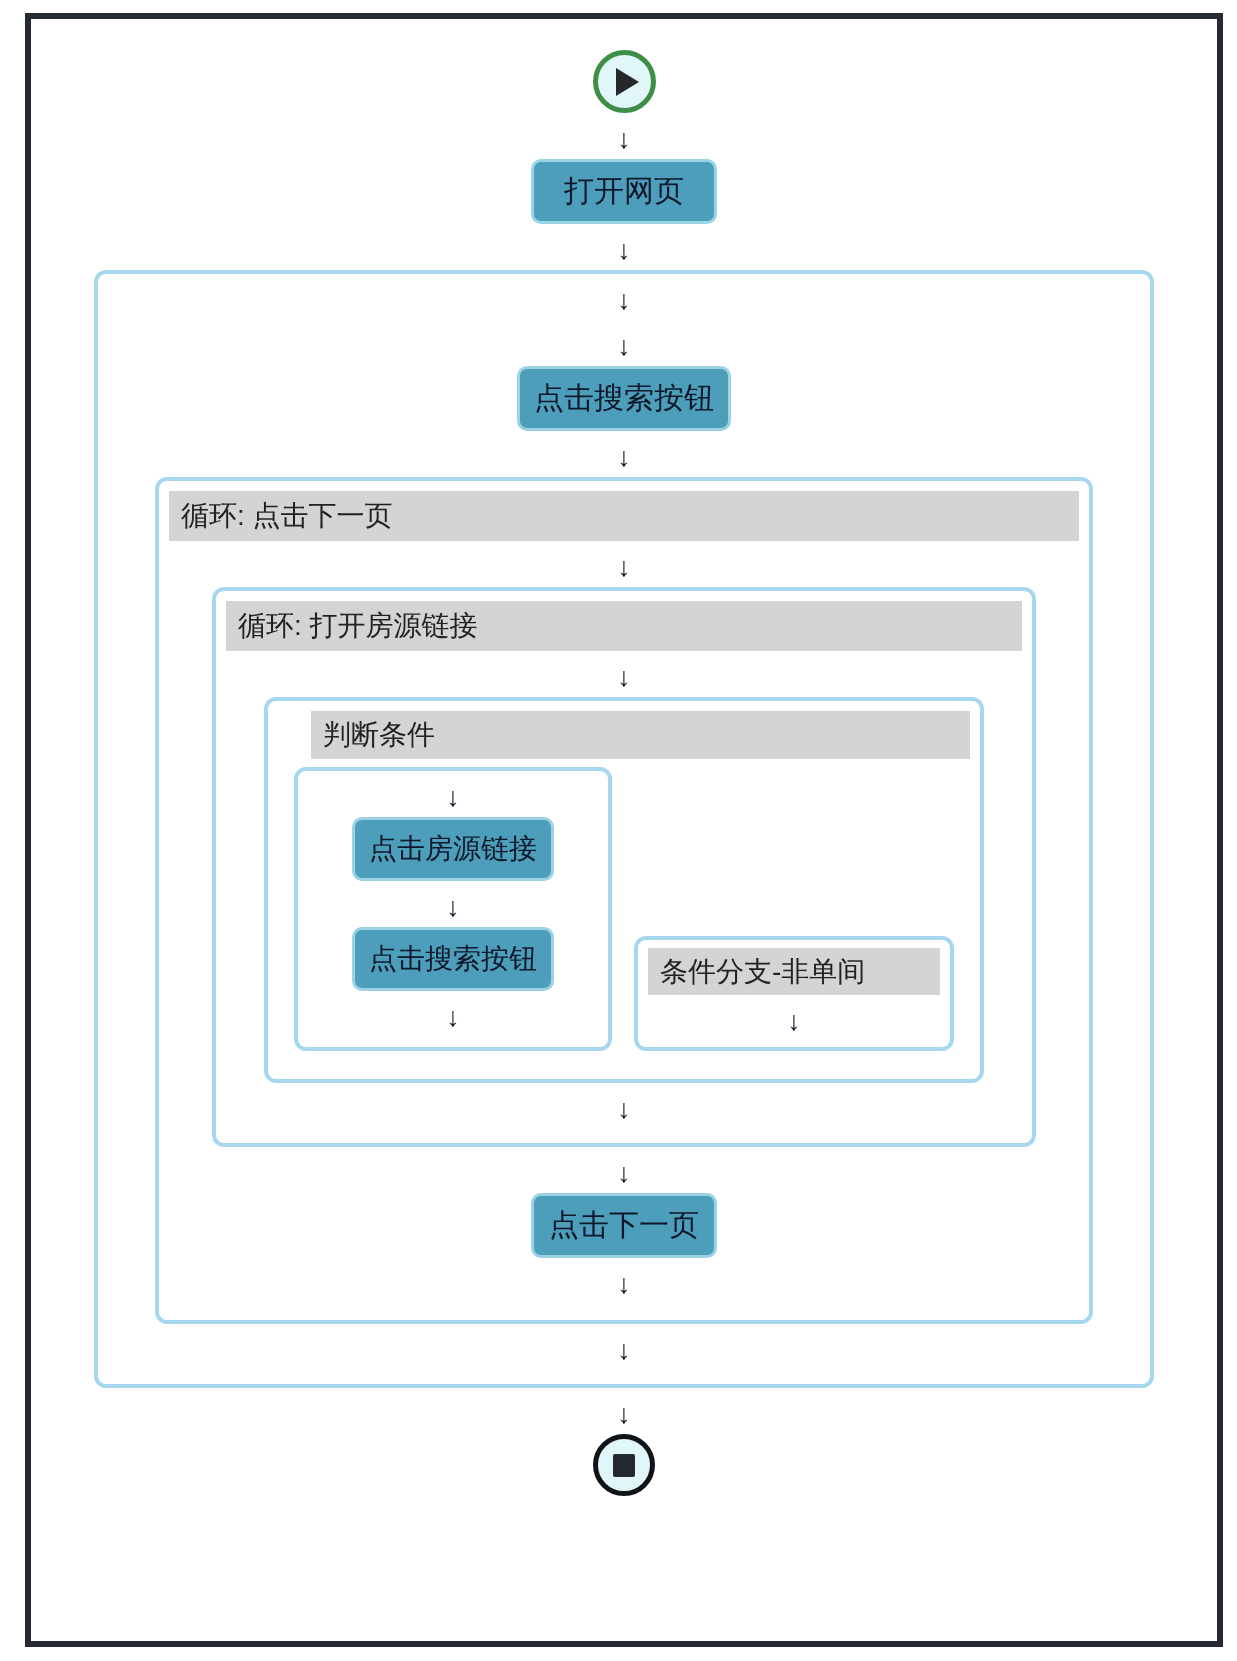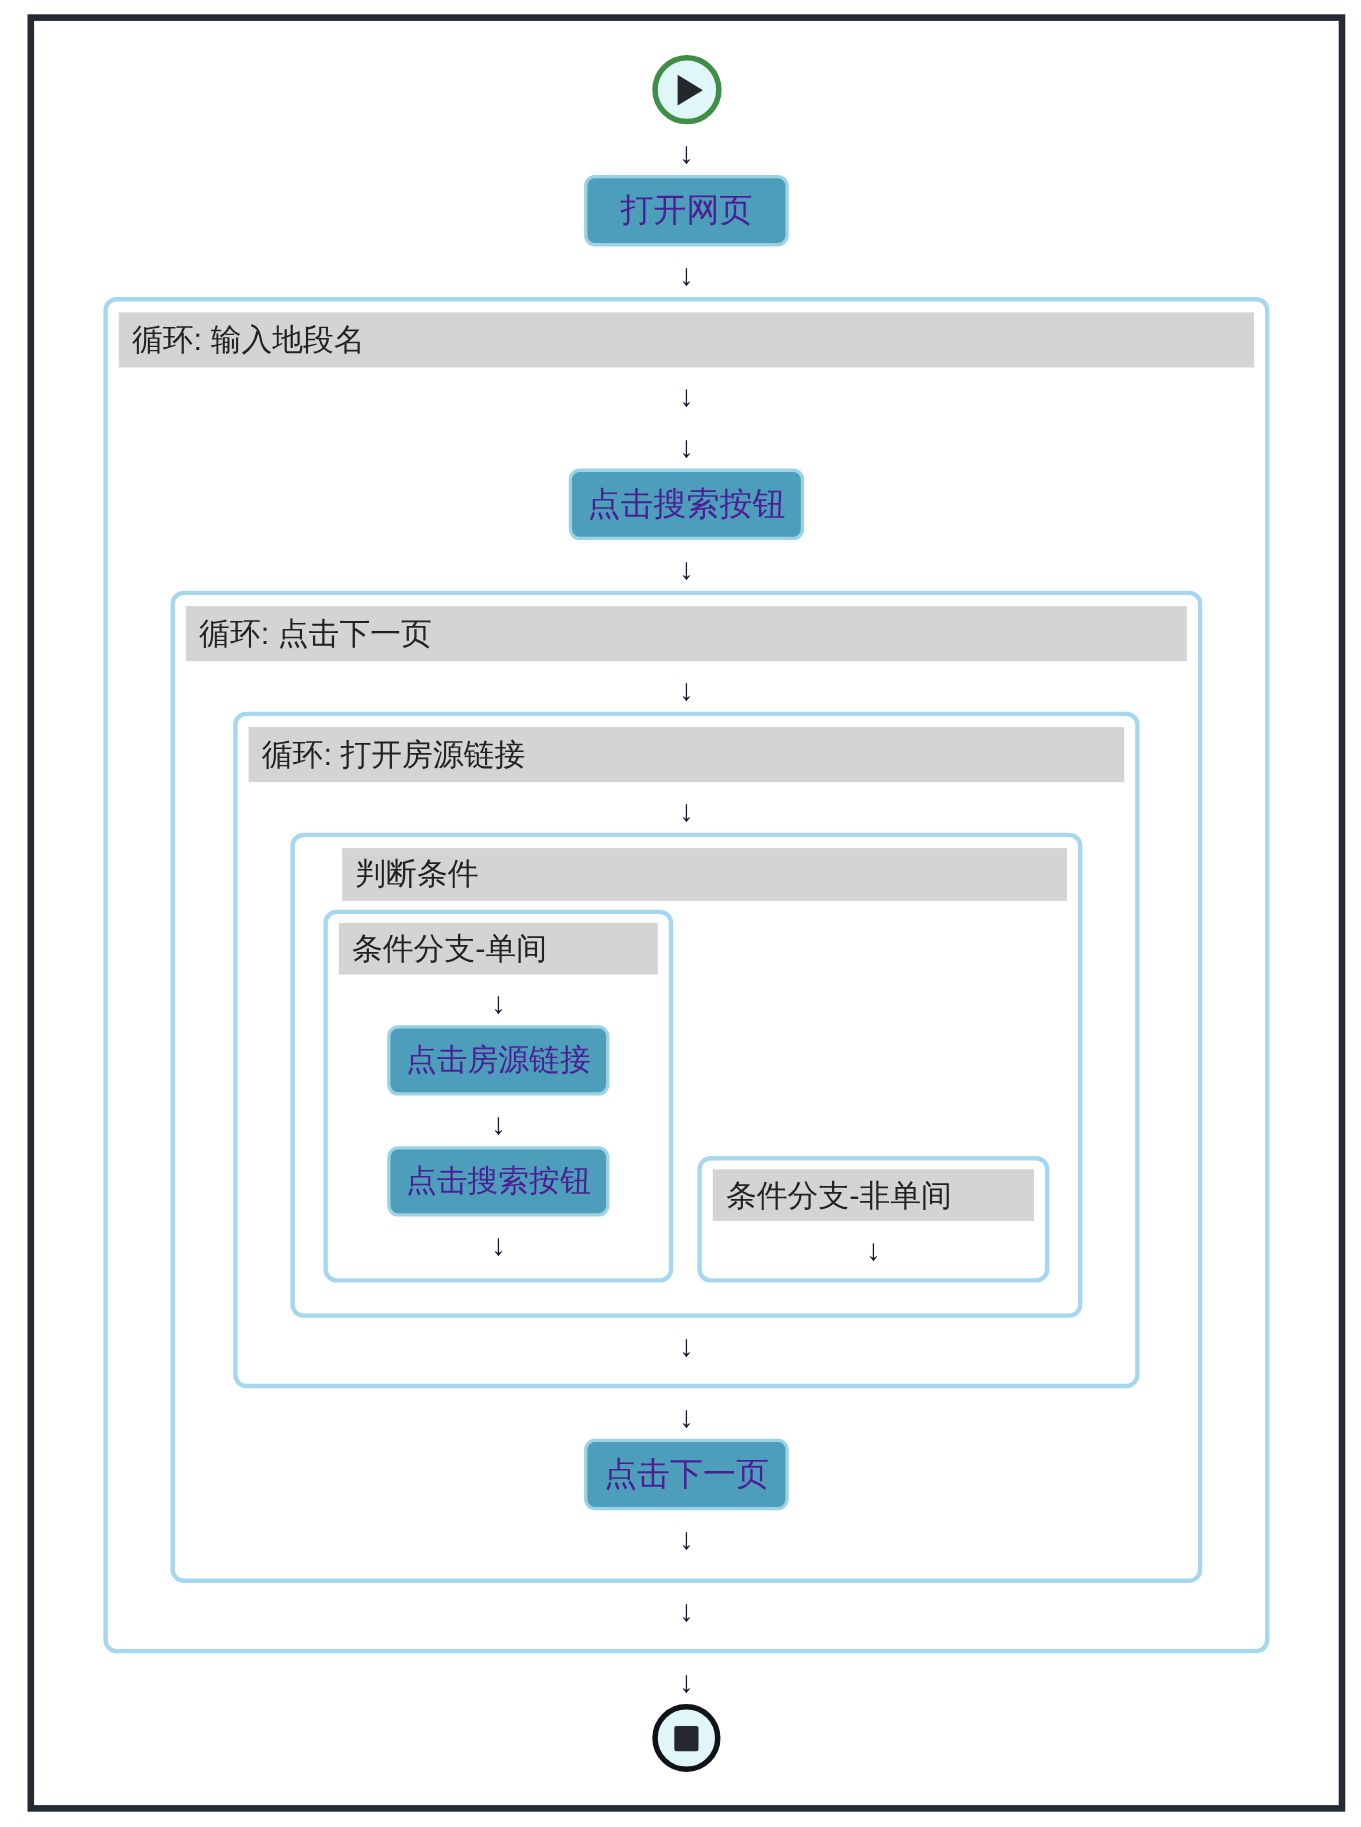--- a/index.html
+++ b/index.html
@@ -27,21 +27,21 @@
   }
 
   
   .btn {
     flex: none;
     min-width: 186px; height: 65px;
     padding: 0 14px;
     background: #4d9eba;
     border: 3px solid #9bd2e6;
     border-radius: 10px;
-    color: #4c1d95; font-size: 30px;
+    color: #0f172a; font-size: 30px;
     display: flex; align-items: center; justify-content: center;
     white-space: nowrap;
   }
   .btn.small { min-width: 186px; height: 64px; font-size: 28px; }
 
   
   .box {
     flex: none;
     border: 4px solid #a6d7ef;
     border-radius: 12px;
@@ -118,21 +118,20 @@
       <div class="play-tri"></div>
     </div>
 
     <div class="arrow">↓</div>
 
     <div class="btn">打开网页</div>
 
     <div class="arrow">↓</div>
 
     <div class="box loop-1">
-      <div class="hdr">循环: 输入地段名</div>
 
       <div class="arrow">↓</div>
 
 
       <div class="arrow">↓</div>
 
       <div class="btn">点击搜索按钮</div>
 
       <div class="arrow">↓</div>
 
@@ -145,21 +144,20 @@
           <div class="hdr">循环: 打开房源链接</div>
 
           <div class="arrow">↓</div>
 
           <div class="box cond">
             <div class="hdr">判断条件</div>
 
             <div class="branch-row">
 
               <div class="branch left">
-                <div class="hdr">条件分支-单间</div>
                 <div class="arrow">↓</div>
                 <div class="btn small">点击房源链接</div>
                 <div class="arrow">↓</div>
                 <div class="btn small">点击搜索按钮</div>
                 <div class="arrow">↓</div>
               </div>
 
               <div class="branch right">
                 <div class="hdr">条件分支-非单间</div>
                 <div class="arrow">↓</div>

